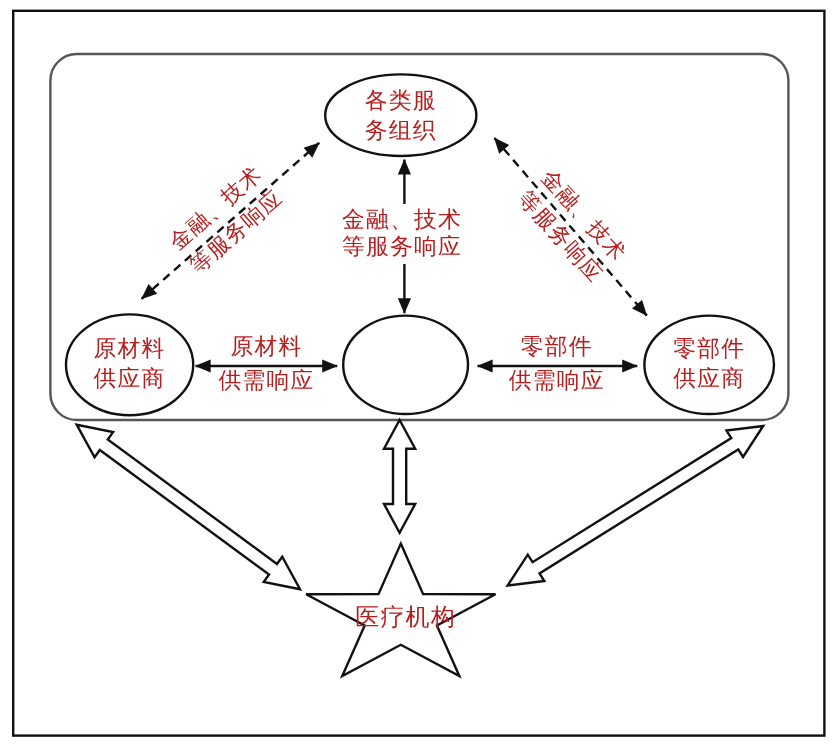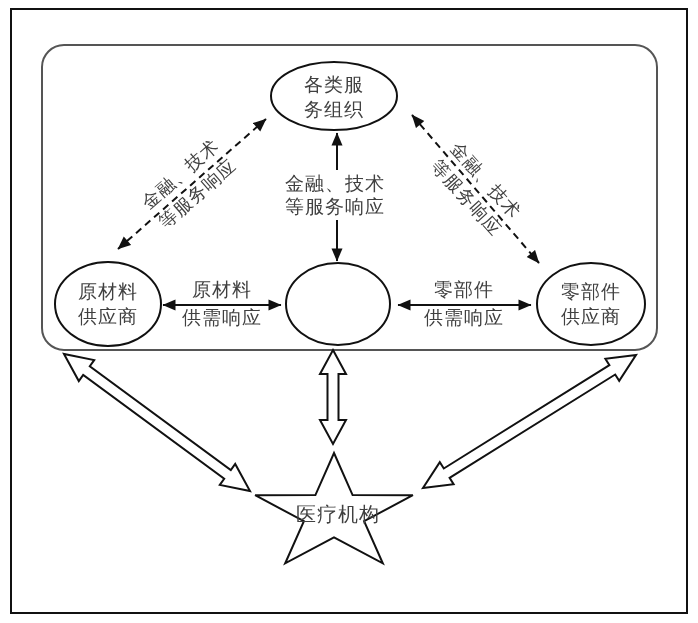--- a/index.html
+++ b/index.html
@@ -1,18 +1,18 @@
 <!DOCTYPE html>
 <html><head>
 <meta charset="utf-8">
 <style>
   html,body{margin:0;padding:0;background:#ffffff;}
   .canvas{
     position:relative;width:698px;height:623px;background:#ffffff;
-    font-family:"DejaVu Sans",sans-serif;color:#404040;overflow:hidden;
+    font-family:"DejaVu Sans",sans-serif;color:#b91c1c;overflow:hidden;
   }
   .layer{position:absolute;left:0;top:0;}
   .lbl{position:absolute;transform:translate(-50%,-50%);text-align:center;white-space:nowrap;}
   .ln{display:block;}
   .node-lbl{font-size:19px;line-height:25px;letter-spacing:1px;}
   .edge-lbl{font-size:19px;line-height:28px;letter-spacing:1px;}
   .v-lbl{font-size:19px;line-height:23px;letter-spacing:1px;background:#ffffff;padding:2px 4px;}
   .rot-left{transform:translate(-50%,-50%) rotate(-41deg);font-size:18px;line-height:26px;letter-spacing:1px;}
   .rot-right{transform:translate(-50%,-50%) rotate(48deg);font-size:18px;line-height:26px;letter-spacing:1px;}
   .star-lbl{font-size:20px;letter-spacing:1px;}

